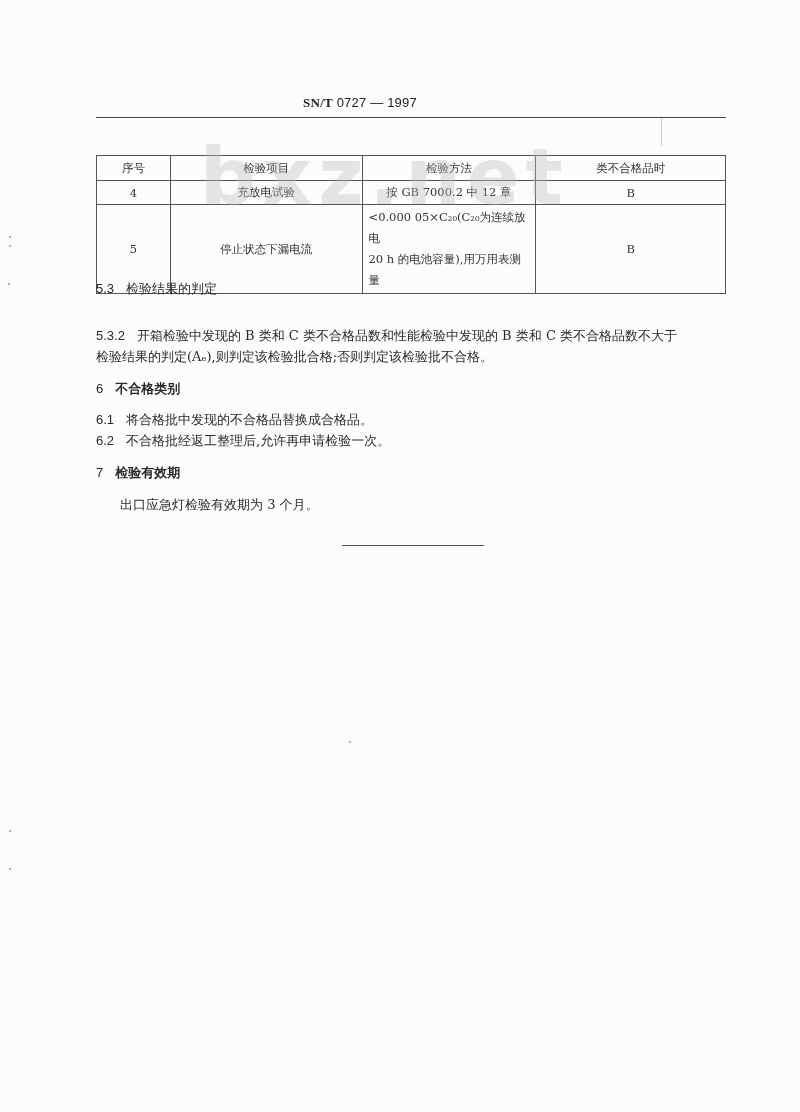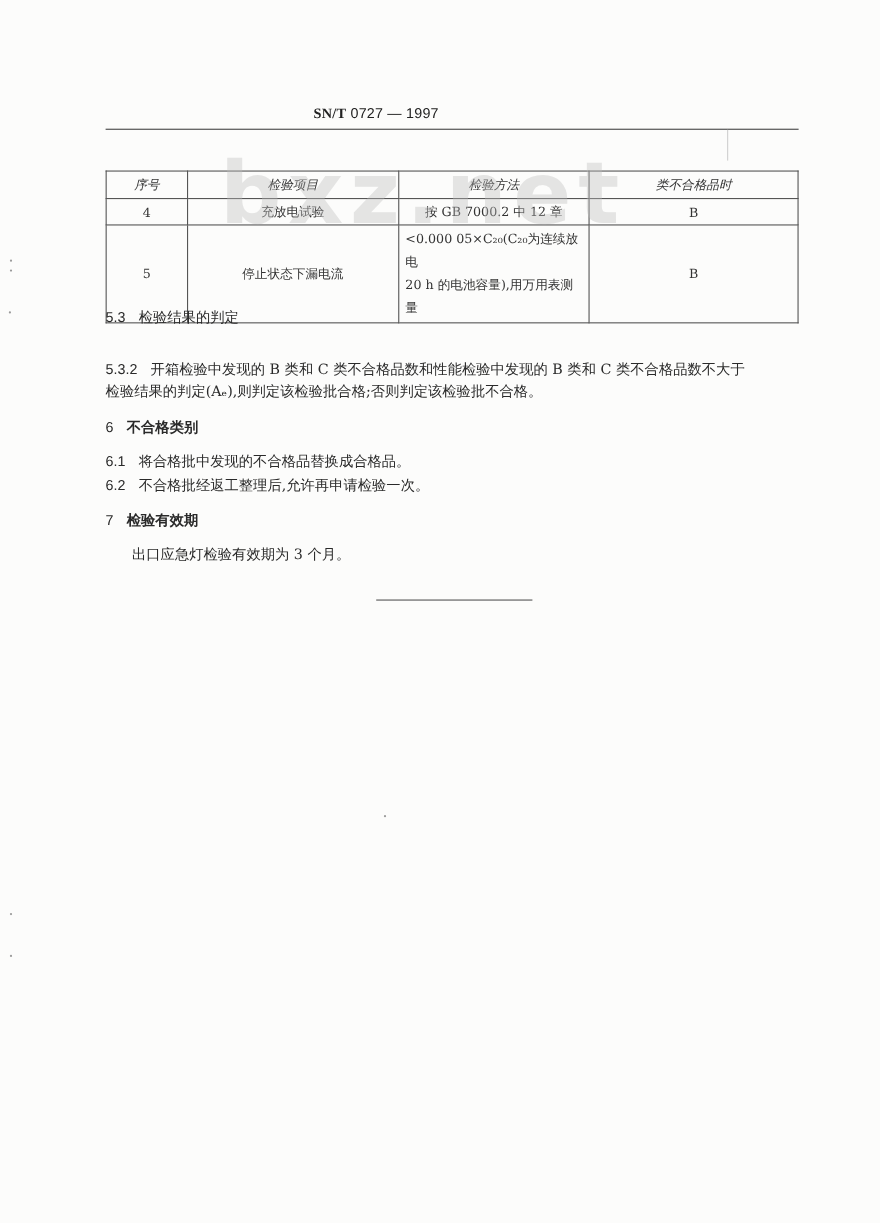--- a/index.html
+++ b/index.html
@@ -24,20 +24,21 @@
   .header-code {
     position: absolute;
     top: 95px;
     left: 0;
     width: 684px;
     text-align: center;
     font-family: "Liberation Sans", "DejaVu Sans", sans-serif;
     font-size: 13px;
     letter-spacing: 0.2px;
     color: #222;
+    padding-left: 18px;
   }
   .header-code .std { font-weight: bold; font-family: "Liberation Serif", serif; }
   .header-rule {
     position: absolute;
     top: 117px;
     left: 96px;
     width: 630px;
     height: 0;
     border-top: 1.5px solid #444;
   }
@@ -80,21 +81,21 @@
     font-size: 11.5px;
     color: #333;
   }
   table.spec td, table.spec th {
     border: 1px solid #555;
     text-align: center;
     font-weight: normal;
     padding: 0;
   }
   table.spec { border: 1.5px solid #333; }
-  table.spec tr.head td { height: 24px; font-style: italic; }
+  table.spec tr.head td { height: 24px; }
   table.spec tr.r4 td { height: 23px; }
   table.spec tr.r5 td { height: 71px; }
   table.spec td.method-long {
     text-align: left;
     padding: 2px 6px;
     line-height: 21px;
   }
   .col1 { width: 74px; }
   .col2 { width: 192px; }
   .col3 { width: 174px; }

